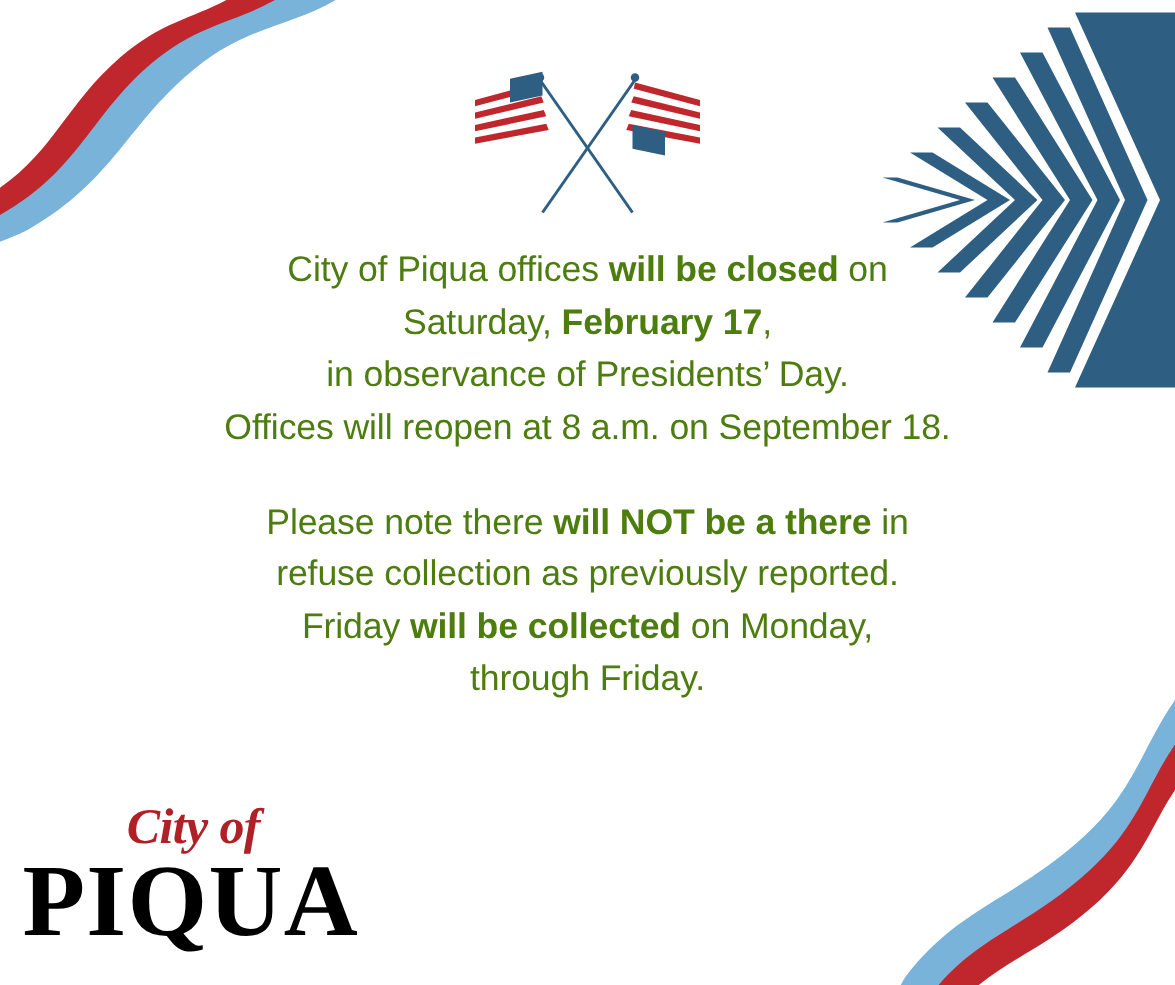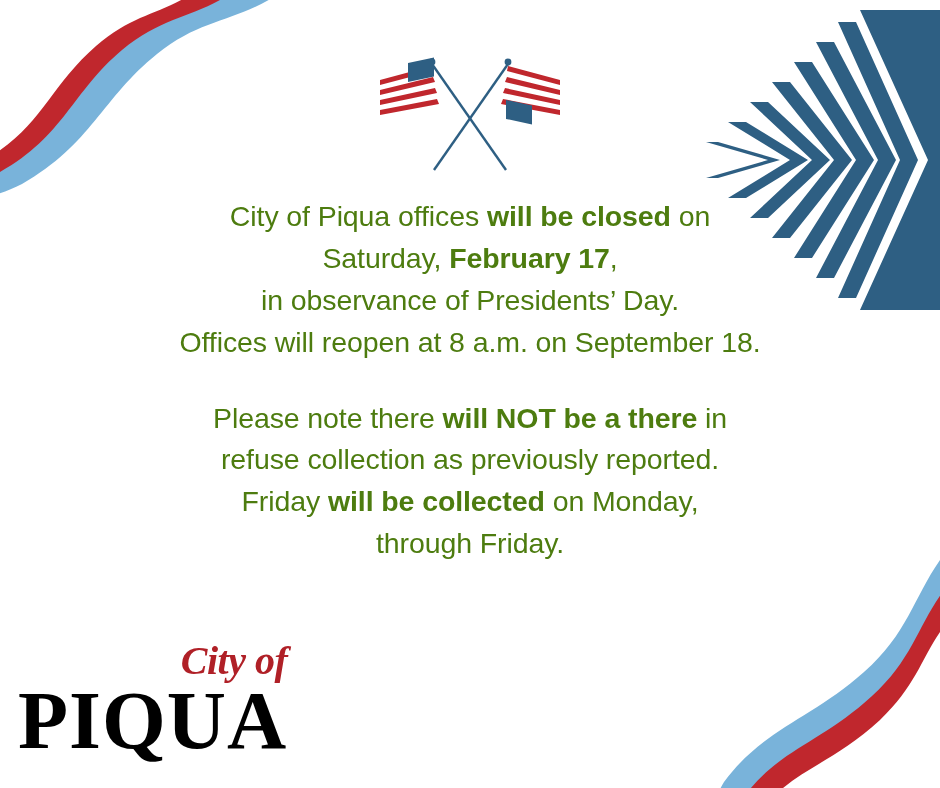--- a/index.html
+++ b/index.html
@@ -52,21 +52,21 @@
   #message .para { }
   #message .gap { height: 34px; }
   #message b { font-weight: bold; }
   #message .line { display: block; white-space: nowrap; }
 
   
   #logo {
     position: absolute;
     left: 18px;
     bottom: 28px;
-    text-align: right;
+    text-align: center;
   }
   #logo .city-of {
     font-family: "Liberation Serif", serif;
     font-weight: bold;
     font-style: italic;
     color: #b02027;
     font-size: 40px;
     line-height: 0.95;
     letter-spacing: -0.5px;
     margin-left: 4px;

